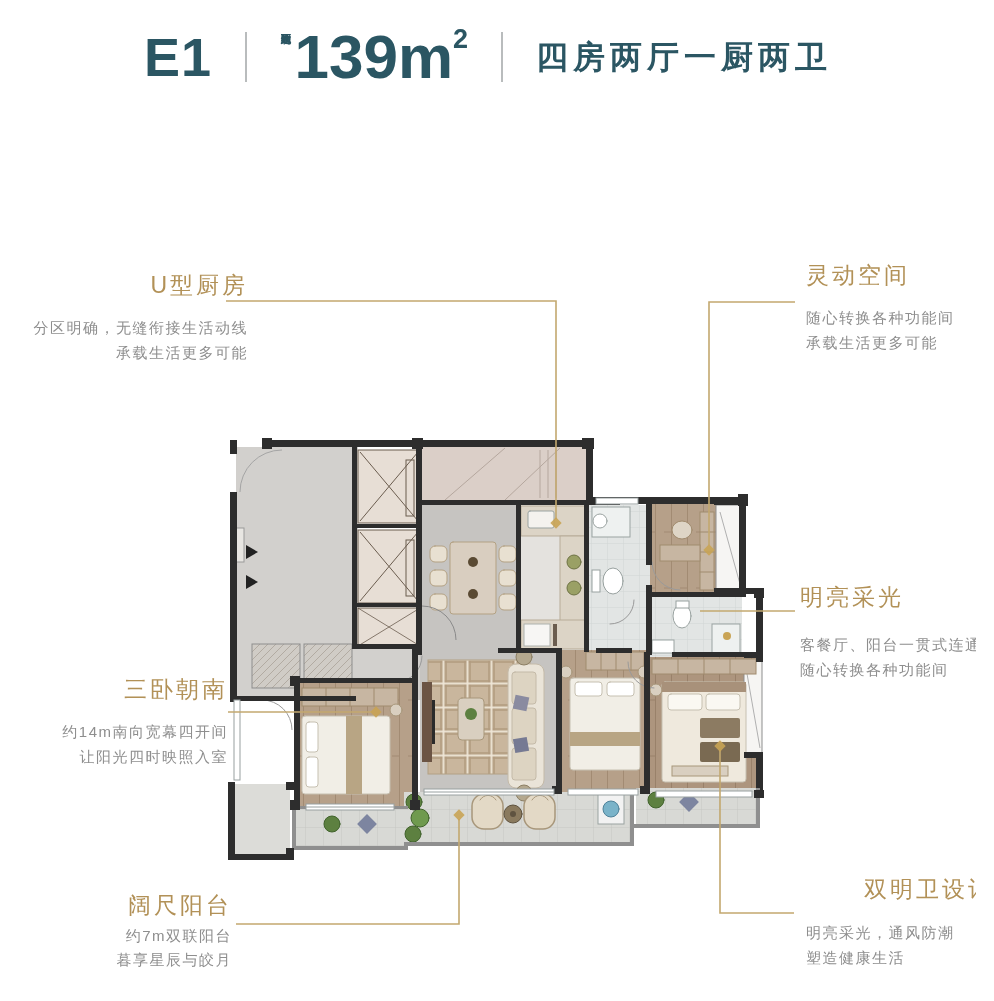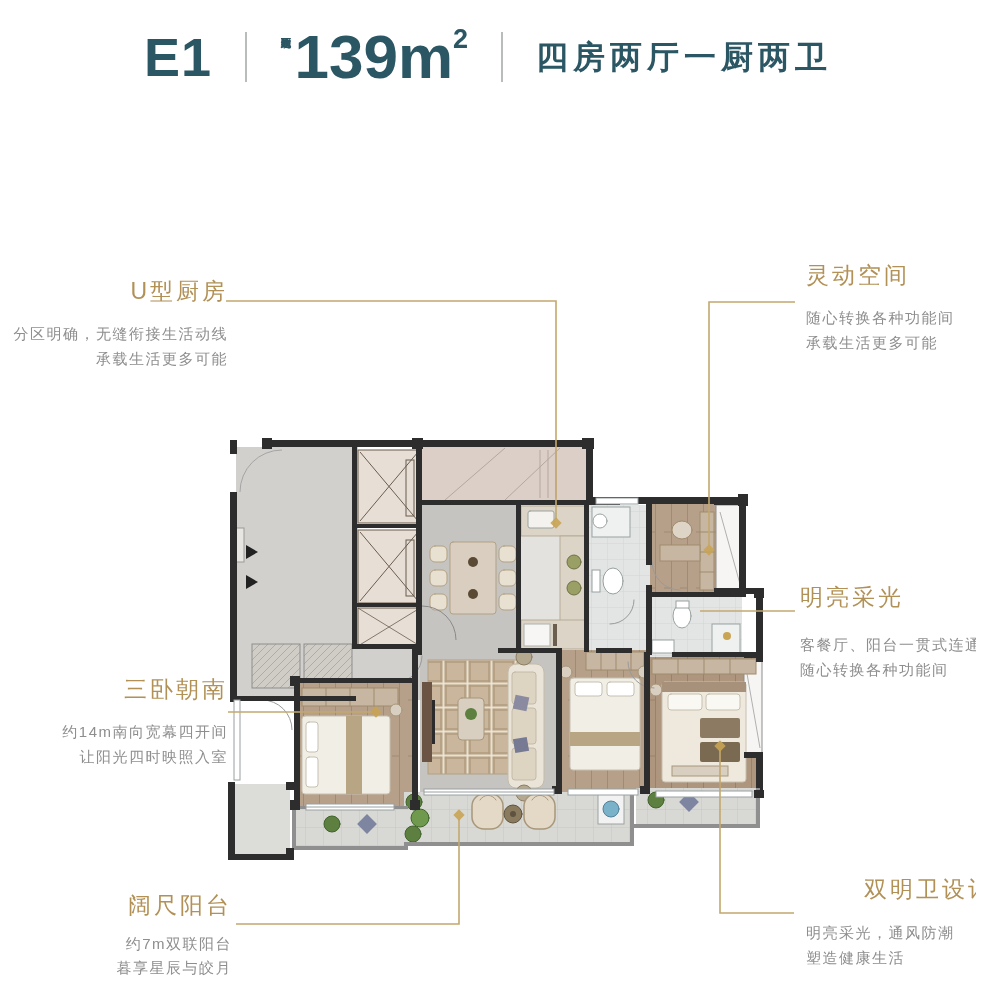--- a/index.html
+++ b/index.html
@@ -9,39 +9,39 @@
     --desc:#8e8e8e;
   }
   html,body{margin:0;padding:0;background:#fff;}
   body{width:994px;height:1001px;font-family:"Liberation Sans","DejaVu Sans",sans-serif;}
   .page{position:relative;width:976px;height:1001px;overflow:hidden;background:#fff;}
 
   
   .hdr{position:absolute;top:26px;left:0;width:100%;display:flex;justify-content:center;align-items:center;z-index:4;}
   .unit{font-size:54px;font-weight:700;color:var(--teal);letter-spacing:1px;line-height:1;}
   .vdiv{width:2px;height:50px;background:#b9bcbd;margin:0 33px;}
-  .area-wrap{display:flex;align-items:flex-end;}
+  .area-wrap{display:flex;align-items:flex-start;}
   .area-label{writing-mode:vertical-rl;text-orientation:upright;font-size:10px;font-weight:700;color:var(--teal);height:58px;line-height:1.15;margin-right:3px;}
   .area-val{font-size:62px;font-weight:700;color:var(--teal);line-height:1;}
   .area-sup{font-size:27px;font-weight:700;color:var(--teal);align-self:flex-start;margin-top:0px;line-height:1;}
   .rooms{font-size:32px;font-weight:700;color:var(--teal);letter-spacing:5px;line-height:1;}
 
   
   .callout{position:absolute;z-index:3;}
   .callout .t{font-size:23px;color:var(--gold);letter-spacing:3px;font-weight:500;margin-bottom:15px;line-height:1.2;}
   .callout .d{font-size:15px;color:var(--desc);line-height:25px;letter-spacing:1.5px;}
   .ra{text-align:right;}
 
-  #c-kitchen{left:0;top:278px;width:228px;}
+  #c-kitchen{left:0;top:272px;width:228px;padding-left:20px;}
   #c-flex{left:806px;top:262px;width:188px;}
   #c-dining{left:800px;top:584px;width:194px;}
   #c-dining .t{margin-bottom:20px;}
   #c-bedrooms{left:0;top:676px;width:228px;}
   #c-balcony{left:0;top:892px;width:232px;}
-  #c-balcony .t{margin-bottom:12px;}
+  #c-balcony .t{margin-bottom:4px;}
   #c-balcony .d{line-height:24px;}
   #c-bath{left:806px;top:876px;width:188px;}
   #c-bath .t{margin-bottom:16px;text-align:right;}
 
   .plan{position:absolute;left:0;top:0;z-index:1;}
 </style>
 </head>
 <body>
 
 <div class="page">

